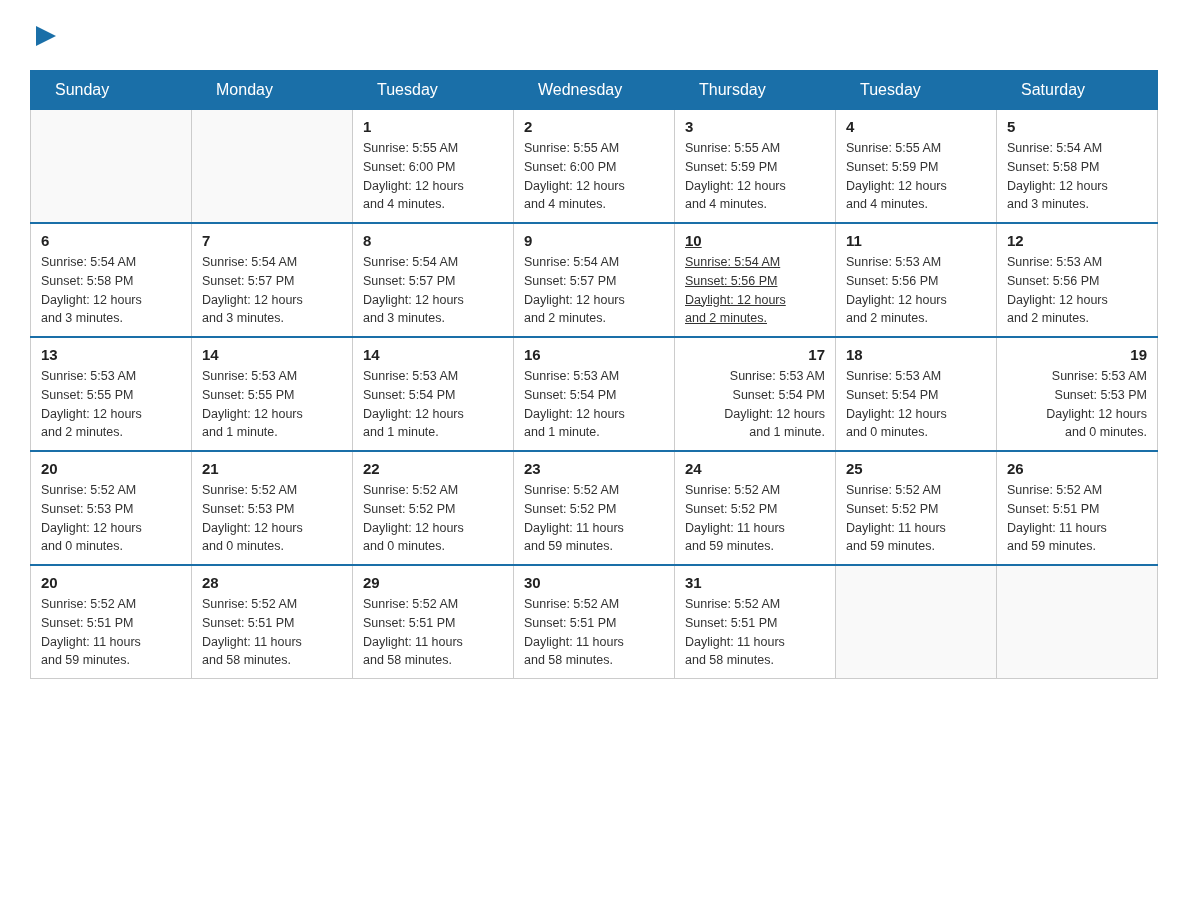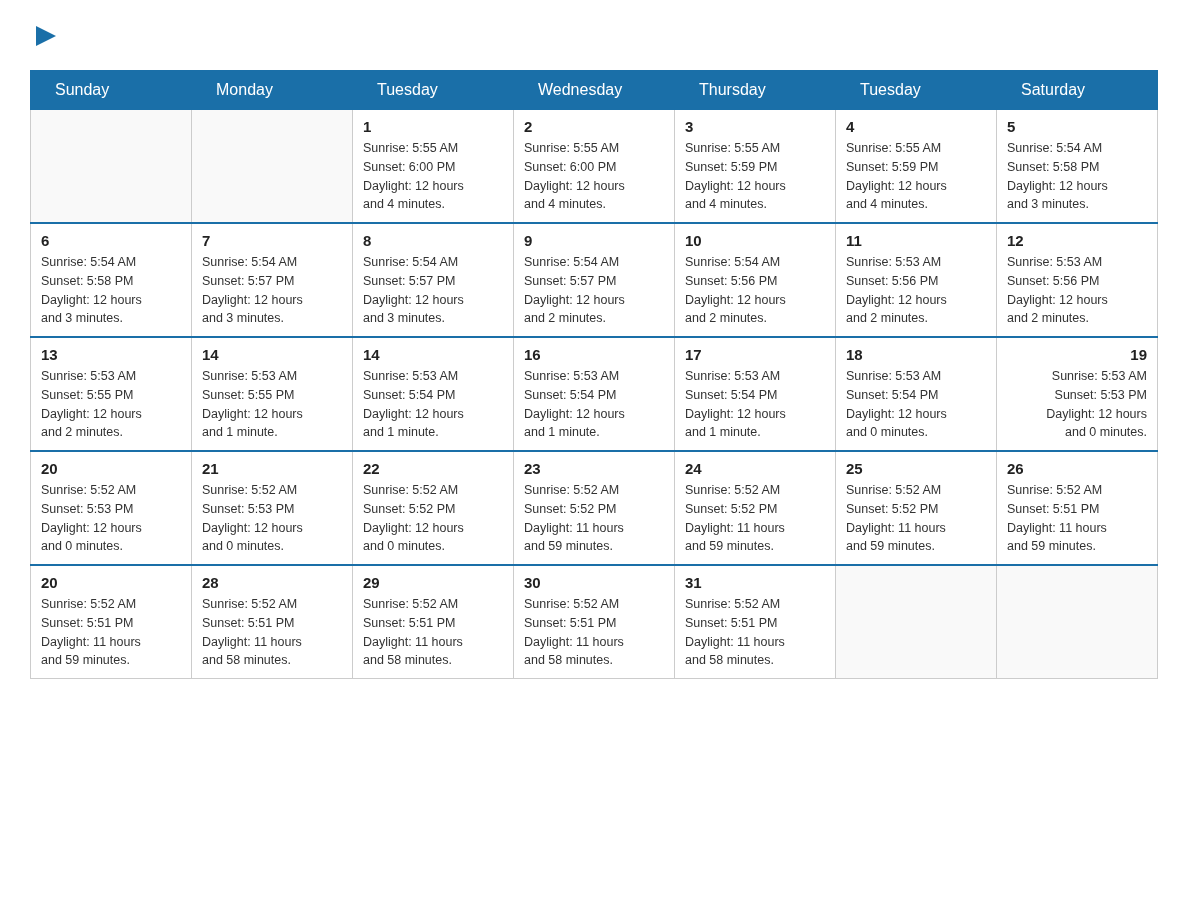--- a/index.html
+++ b/index.html
@@ -186,21 +186,21 @@
 Daylight: 12 hours
 and 3 minutes.</div>
         </td>
         <td style="border-bottom: 2px solid rgb(26, 111, 168);">
           <div class="day-number">9</div>
           <div class="day-info" style="white-space: pre-line;">Sunrise: 5:54 AM
 Sunset: 5:57 PM
 Daylight: 12 hours
 and 2 minutes.</div>
         </td>
-        <td style="border-bottom: 2px solid rgb(26, 111, 168);">
+        <td style="border-bottom: 2px solid rgb(26, 111, 168); text-decoration: underline;">
           <div class="day-number">10</div>
           <div class="day-info" style="white-space: pre-line;">Sunrise: 5:54 AM
 Sunset: 5:56 PM
 Daylight: 12 hours
 and 2 minutes.</div>
         </td>
         <td style="border-bottom: 2px solid rgb(26, 111, 168);">
           <div class="day-number">11</div>
           <div class="day-info" style="white-space: pre-line;">Sunrise: 5:53 AM
 Sunset: 5:56 PM
@@ -237,21 +237,21 @@
 Daylight: 12 hours
 and 1 minute.</div>
         </td>
         <td style="border-bottom: 2px solid rgb(26, 111, 168);">
           <div class="day-number">16</div>
           <div class="day-info" style="white-space: pre-line;">Sunrise: 5:53 AM
 Sunset: 5:54 PM
 Daylight: 12 hours
 and 1 minute.</div>
         </td>
-        <td style="border-bottom: 2px solid rgb(26, 111, 168);">
+        <td style="border-bottom: 2px solid rgb(26, 111, 168); text-align: right;">
           <div class="day-number">17</div>
           <div class="day-info" style="white-space: pre-line;">Sunrise: 5:53 AM
 Sunset: 5:54 PM
 Daylight: 12 hours
 and 1 minute.</div>
         </td>
         <td style="border-bottom: 2px solid rgb(26, 111, 168);">
           <div class="day-number">18</div>
           <div class="day-info" style="white-space: pre-line;">Sunrise: 5:53 AM
 Sunset: 5:54 PM

